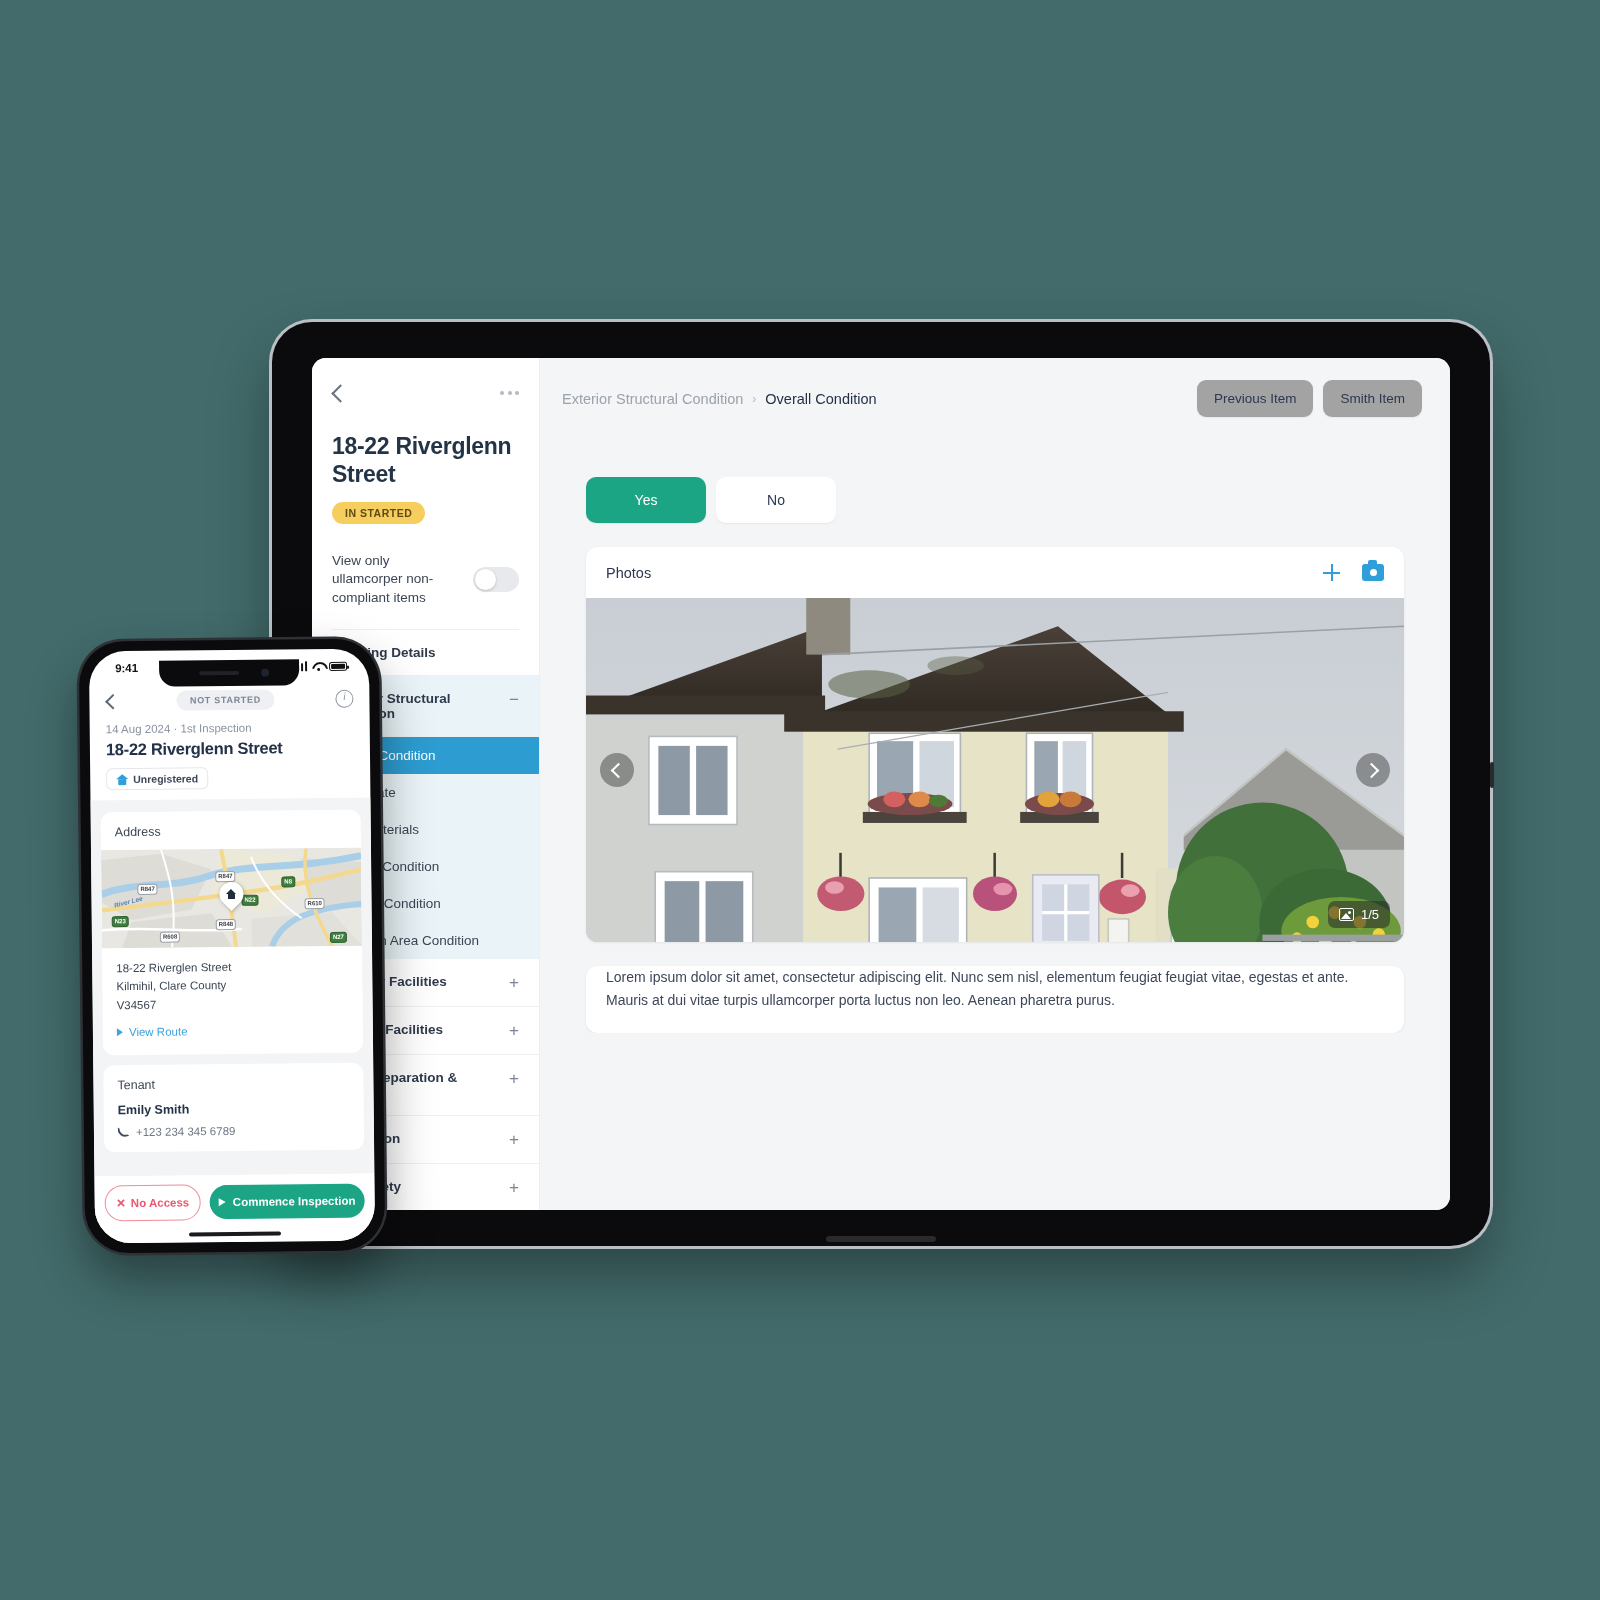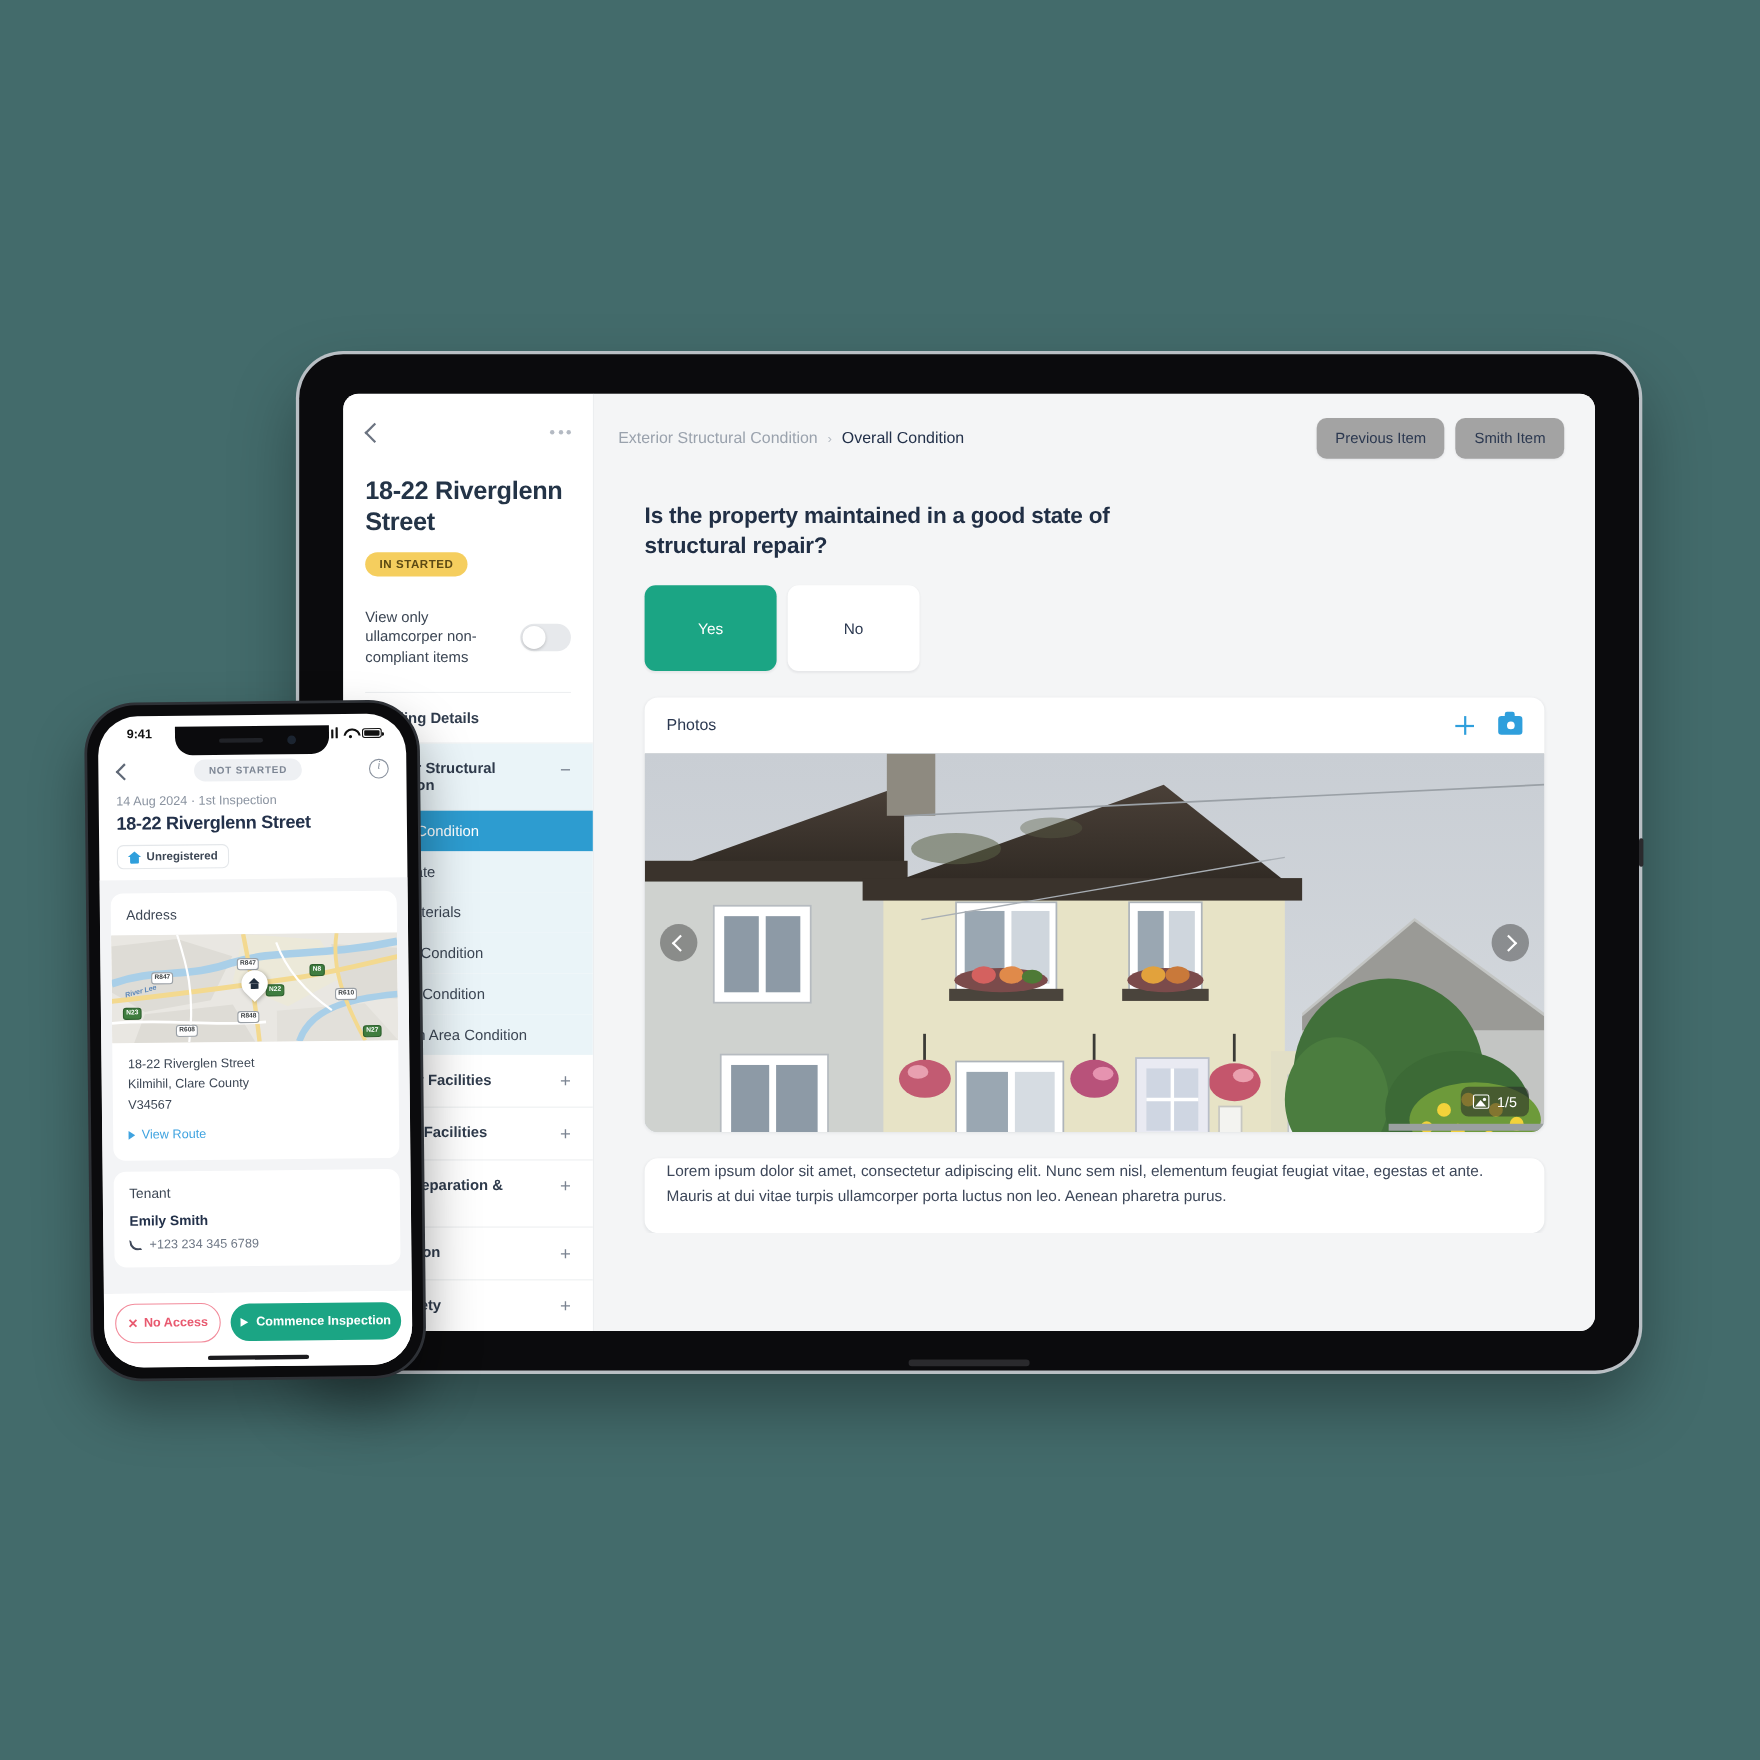--- a/index.html
+++ b/index.html
@@ -115,21 +115,21 @@
     font-family: inherit; cursor: pointer;
     box-shadow: 0 1px 2px rgba(16,24,40,.06);
   }
   .tmain-body { padding: 28px 46px 0 46px; overflow: hidden; }
   .question {
     font-size: 20.5px; font-weight: 700; color: #212f45;
     line-height: 1.35; max-width: 470px; letter-spacing: -.2px;
   }
   .answers { display: flex; gap: 10px; margin-top: 22px; }
   .ans {
-    width: 120px; padding: 31px 0; border-radius: 10px;
+    width: 120px; padding: 15px 0; border-radius: 10px;
     text-align: center; font-size: 14px; font-family: inherit;
     border: none; cursor: pointer; background: #fff; color: #2b3850;
     box-shadow: 0 1px 2px rgba(16,24,40,.06);
   }
   .ans.sel { background: #1ba584; color: #fff; }
 
   .card {
     background: #fff; border-radius: 12px; margin-top: 24px;
     box-shadow: 0 1px 3px rgba(16,24,40,.07);
     overflow: hidden;
@@ -466,21 +466,20 @@
             <span class="sep">›</span>
             <span class="c2">Overall Condition</span>
           </div>
           <div class="headbtns">
             <button class="hbtn">Previous Item</button>
             <button class="hbtn">Smith Item</button>
           </div>
         </div>
 
         <div class="tmain-body">
-          <div class="question">Is the property maintained in a good state of structural repair?</div>
           <div class="answers">
             <button class="ans sel">Yes</button>
             <button class="ans">No</button>
           </div>
 
           <div class="card">
             <div class="card-head">
               <div class="card-title">Photos</div>
               <div class="card-actions">
                 <div class="ic-plus"></div>

